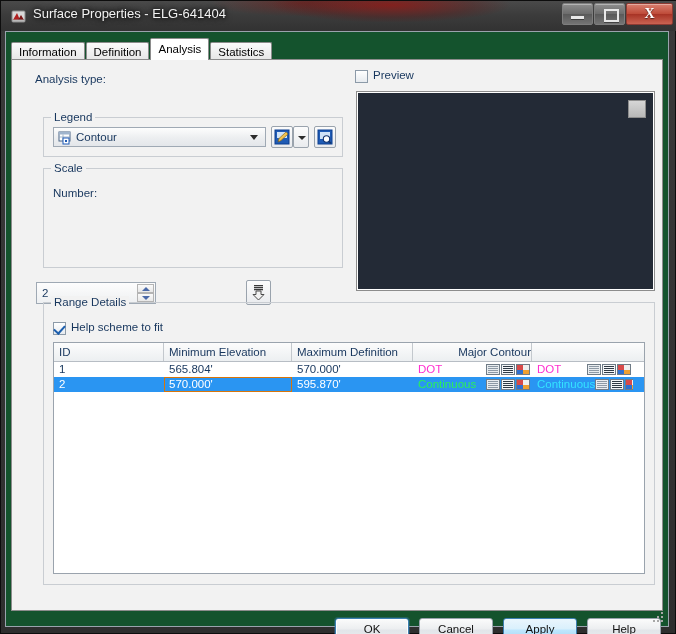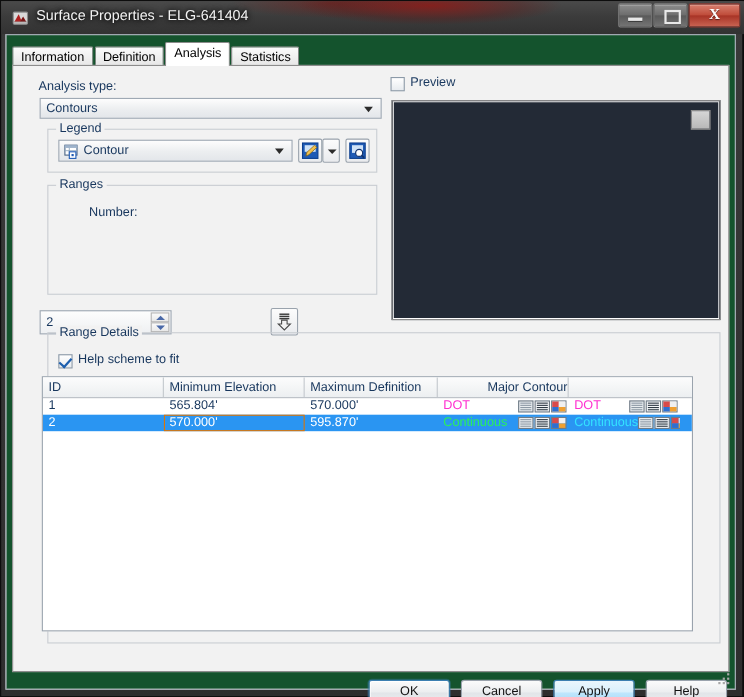--- a/index.html
+++ b/index.html
@@ -329,24 +329,20 @@
       <div class="tabstrip">
         <div class="tab">Information</div>
         <div class="tab">Definition</div>
         <div class="tab active">Analysis</div>
         <div class="tab">Statistics</div>
       </div>
 
       <div class="tabpage">
 
         <div class="label" style="left:23px; top:13px;">Analysis type:</div>
-        <div class="combo" style="left:24px; top:29px; width:311px; height:19px;">
-          <span class="ctext">Contours</span>
-          <span class="arrow"></span>
-        </div>
 
         <div class="group" style="left:31px; top:57px; width:300px; height:40px;">
           <span class="gtitle">Legend</span>
         </div>
 
         <div class="combo" style="left:41px; top:67px; width:213px; height:20px;">
           <svg style="position:absolute; left:4px; top:3px; width:14px; height:14px;" viewBox="0 0 14 14">
             <rect x="1" y="1" width="11" height="9" fill="#ffffff" stroke="#4a6585"></rect>
             <rect x="1" y="1" width="11" height="2.5" fill="#9fb4cc"></rect>
             <line x1="1" y1="6" x2="12" y2="6" stroke="#8fa6bd" stroke-width="0.8"></line>
@@ -374,23 +370,23 @@
         <div class="toolbtn" style="left:302px; top:66px; width:22px; height:22px;">
           <svg style="position:absolute; left:2px; top:2px; width:16px; height:16px;" viewBox="0 0 16 16">
             <rect x="1" y="1" width="14" height="14" fill="#1f5bb5" stroke="#0d3f8f"></rect>
             <rect x="3" y="3" width="10" height="7" fill="#cfe2f7"></rect>
             <circle cx="9.5" cy="10" r="3.2" fill="#ffffff" stroke="#13346e" stroke-width="1.1"></circle>
             <line x1="11.8" y1="12.3" x2="14" y2="14.4" stroke="#13346e" stroke-width="1.6"></line>
           </svg>
         </div>
 
         <div class="group" style="left:31px; top:108px; width:300px; height:100px;">
-          <span class="gtitle">Ranges</span>
-        </div>
-        <div class="label" style="left:41px; top:127px;margin-left:28px;">Number:</div>
+          <span class="gtitle">Scale</span>
+        </div>
+        <div class="label" style="left:41px; top:127px;">Number:</div>
 
         <div class="spin" style="left:24px; top:222px; width:120px; height:22px;">
           <span class="sval">2</span>
           <span class="sbtns">
             <span class="sb">
               <span class="tri tri-up"></span>
             </span>
             <span class="sb">
               <span class="tri tri-dn"></span>
             </span>
@@ -418,21 +414,21 @@
           <span class="gtitle">Range Details</span>
         </div>
 
         <div class="chk" style="left:41px; top:262px;">
           <span class="box">
             <span class="tick"></span>
           </span>
           <span class="ctxt">Help scheme to fit</span>
         </div>
 
-        <div class="grid" style="left:26px; top:282px; width:592px; height:232px;">
+        <div class="grid" style="left:41px; top:282px; width:592px; height:232px;">
 
           <div class="grid-head">
             <span class="hc" style="width:110px;">ID</span>
             <span class="hc" style="width:128px;">Minimum Elevation</span>
             <span class="hc" style="width:121px;">Maximum Definition</span>
             <span class="hc" style="width:119px;text-align:right;">Major Contour</span>
             <span class="hc" style="flex:1; border-right:none;"></span>
           </div>
 
           <div class="grid-row">

